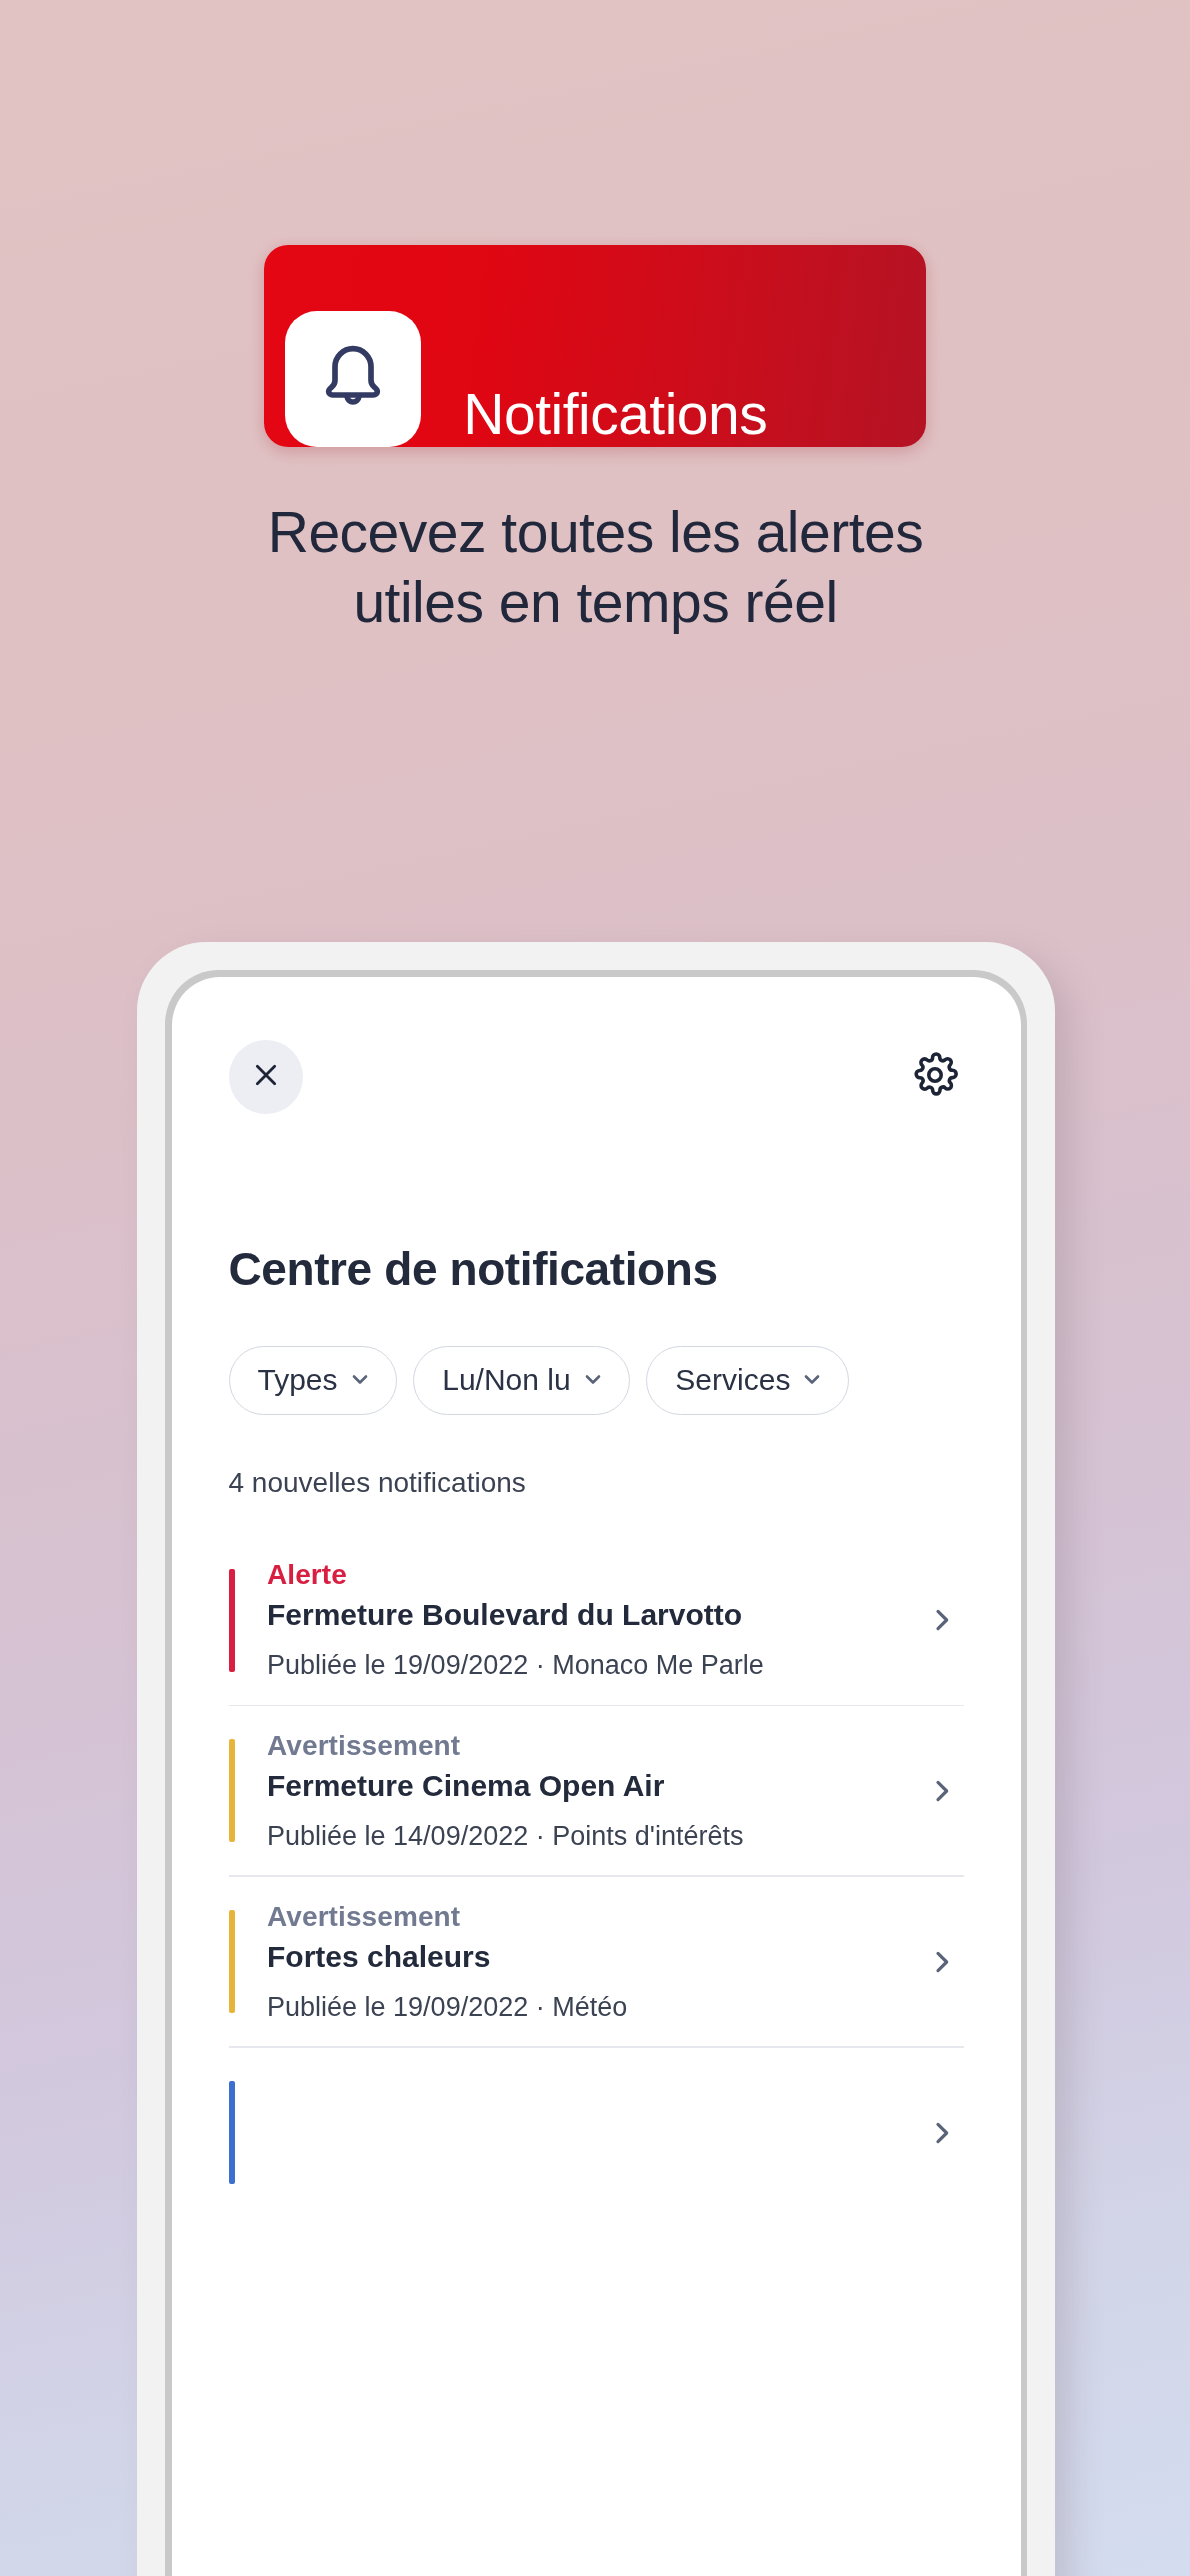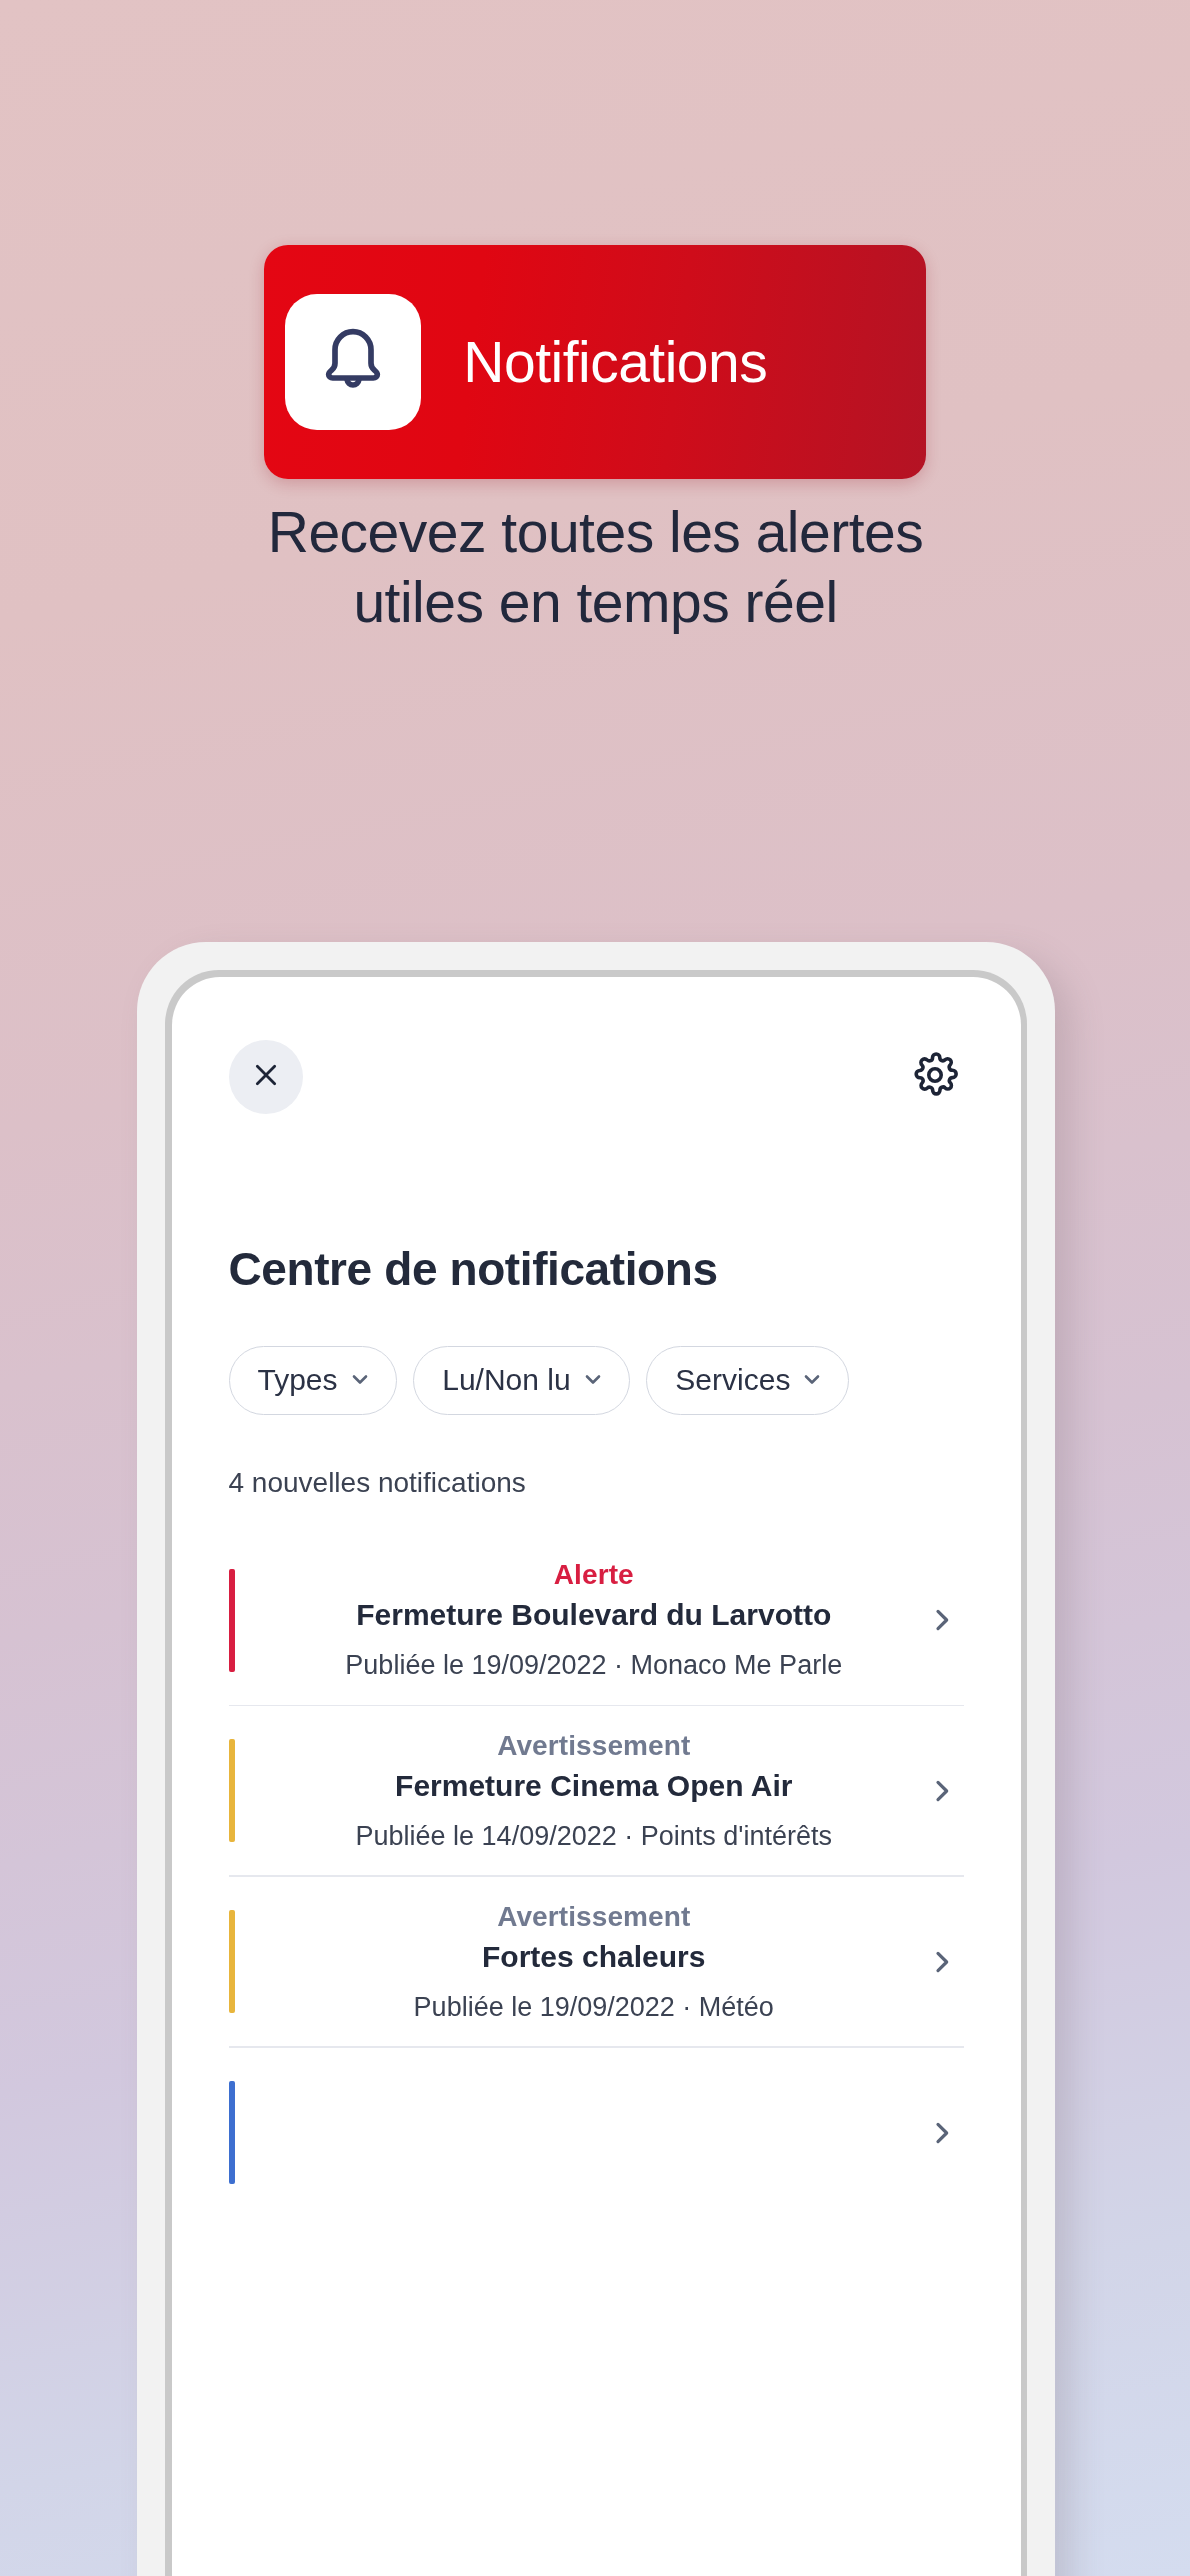--- a/index.html
+++ b/index.html
@@ -9,24 +9,24 @@
     background:linear-gradient(168deg,#e2c3c4 0%, #e0c1c3 22%, #dcc0c8 40%, #d6c2d2 58%, #d2c8de 74%, #d2d5e8 88%, #d4dcef 100%);
     overflow:hidden;
     position:relative;
   }
 
   
   .hero { position:absolute; top:0; left:0; width:1191px; }
 
   .badge {
     position:absolute; left:264px; top:245px;
-    width:662px; height:234px;
+    width:662px; height:202px;
     border-radius:24px;
     background:linear-gradient(97deg,#e40613 0%, #e00612 32%, #cf0c1a 62%, #b41324 100%);
-    display:flex; align-items:center;
+    display:flex; align-items:flex-end;
     box-shadow:0 4.6px 15px rgba(150,20,30,.22);
   }
   .badge-icon-box {
     width:136px; height:136px; margin-left:21.3px;
     background:#fff; border-radius:32px;
     display:flex; align-items:center; justify-content:center;
     flex:0 0 auto;
   }
   .badge-title {
     color:#fff; font-size:57px; font-weight:400;
@@ -95,21 +95,21 @@
     margin-top:52px; font-size:28px; color:#3b4252;
   }
 
   .list { margin-top:37px; }
   .notif {
     display:flex; align-items:center;
     padding:33px 0 33px 0;
     position:relative;
   }
   .bar { width:6.5px; align-self:stretch; border-radius:1.9px; flex:0 0 auto; }
-  .notif-body { flex:1 1 auto; padding-left:32px;text-align:center; }
+  .notif-body { flex:1 1 auto; padding-left:32px; }
   .notif-type { font-size:28px; font-weight:700; letter-spacing:0.1px; }
   .notif-title { font-size:30px; font-weight:700; color:#232a3b; margin-top:7px; }
   .notif-meta { font-size:27px; color:#3b4252; margin-top:18.5px; }
   .chev { width:43px; flex:0 0 auto; display:flex; align-items:center; justify-content:center; }
   .divider { height:1.9px; background:#e6e8ee; margin:0 0 0 0; }
 </style>
 </head>
 <body>
 
 <div class="hero">

